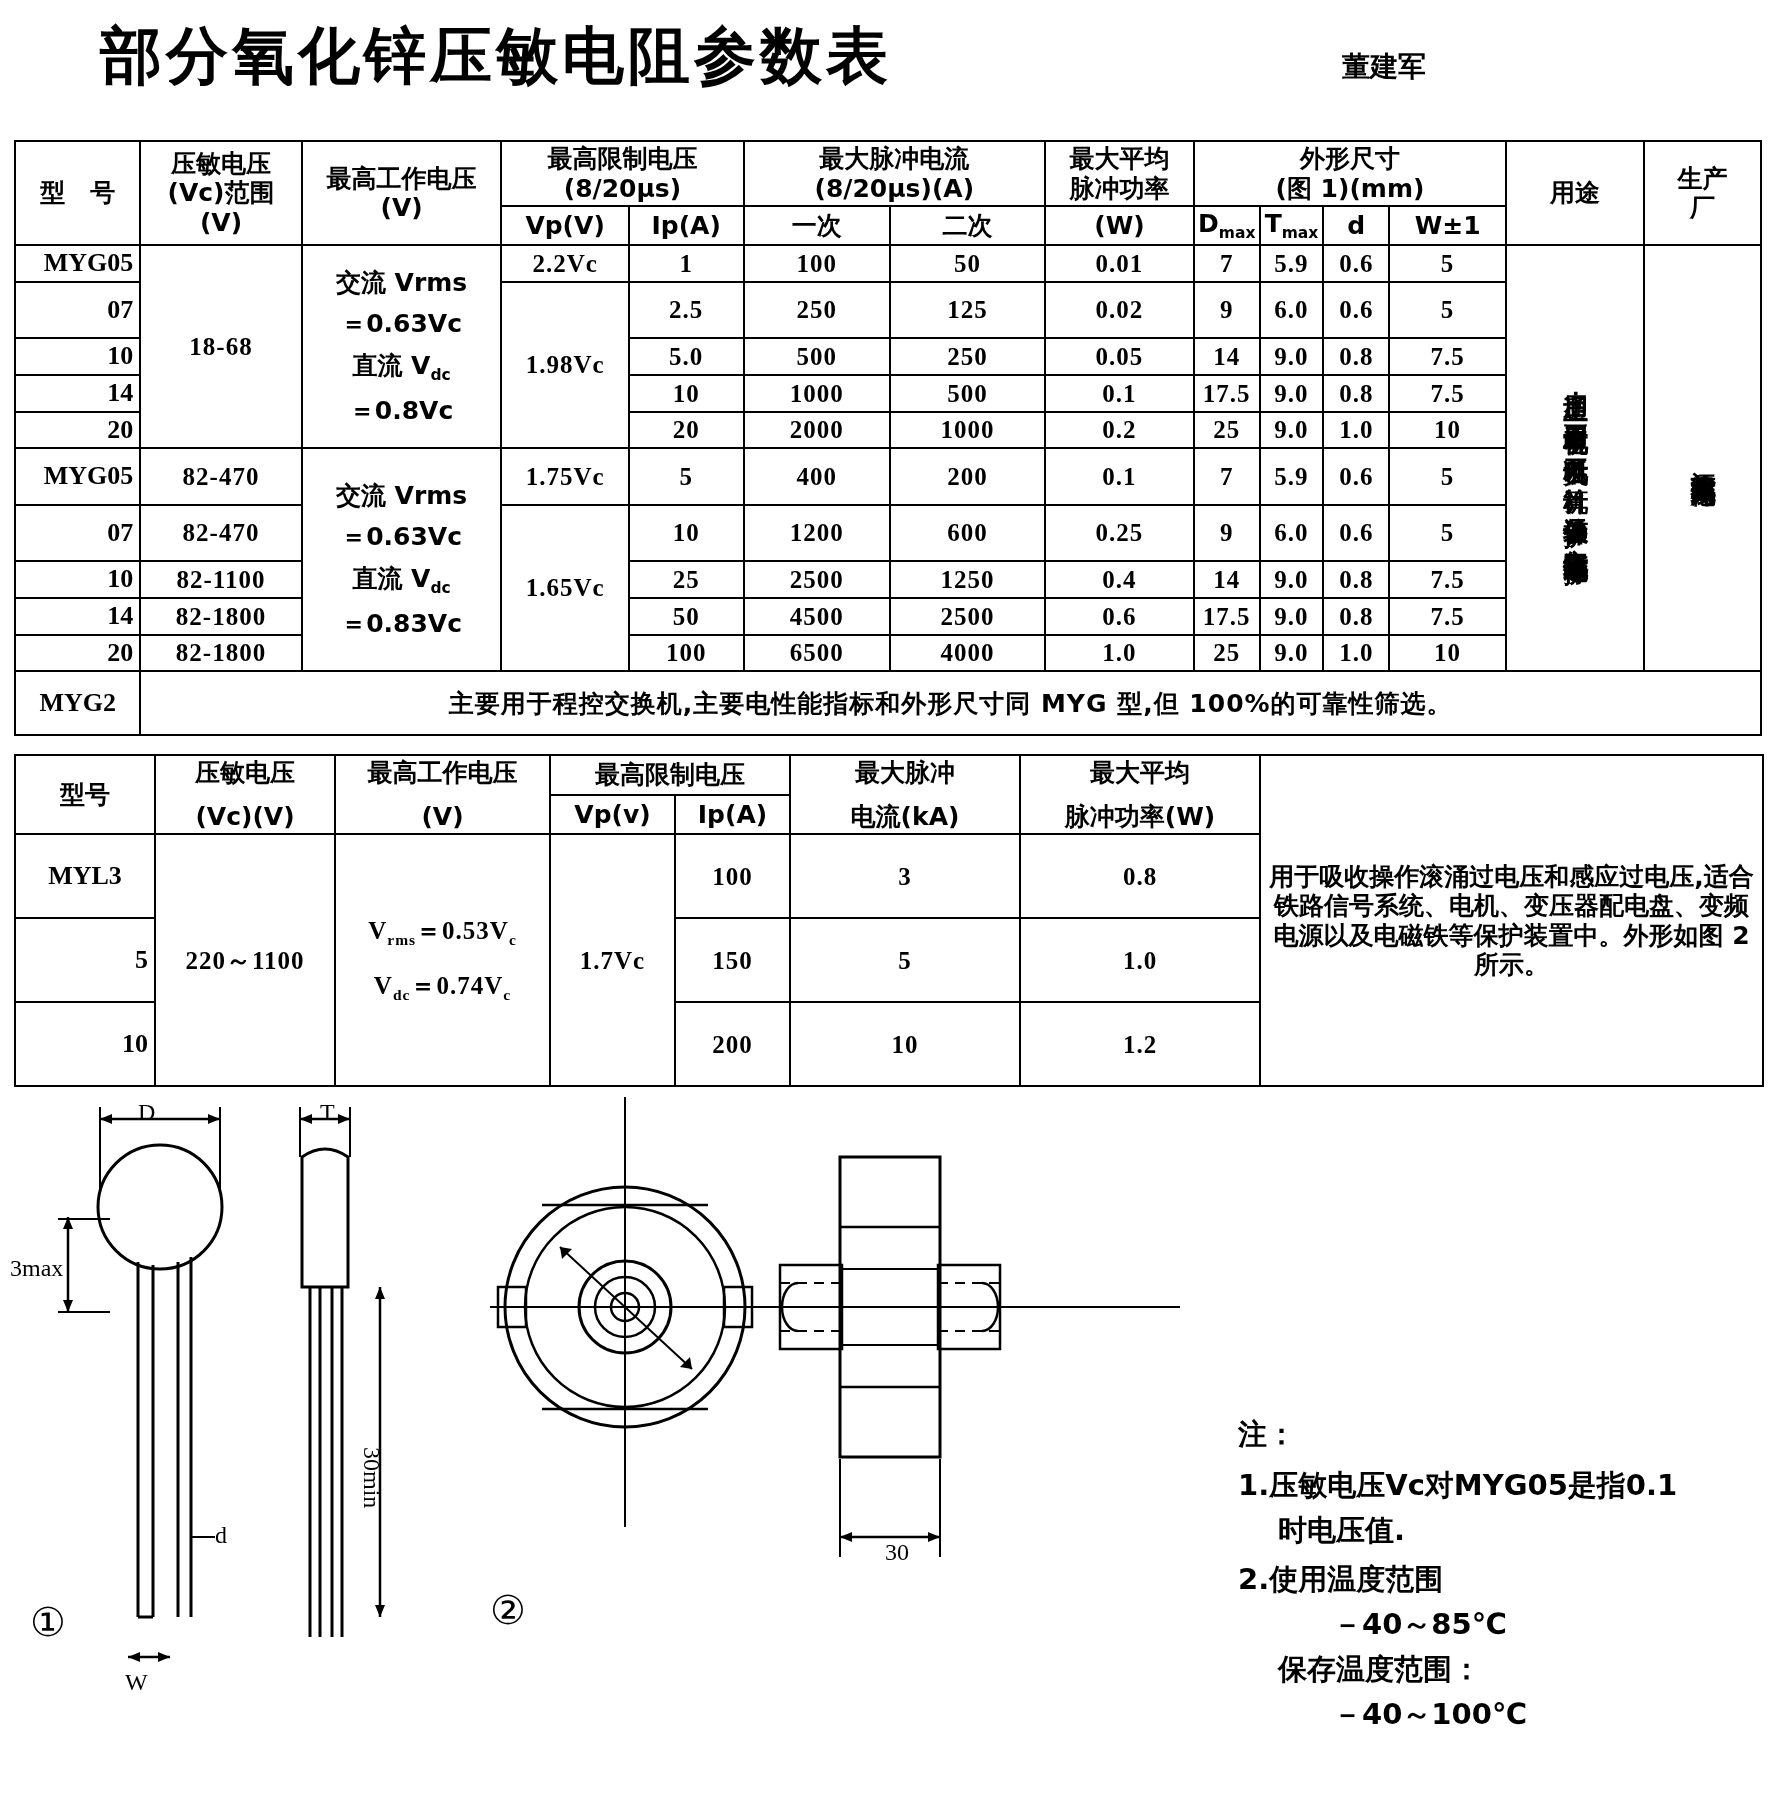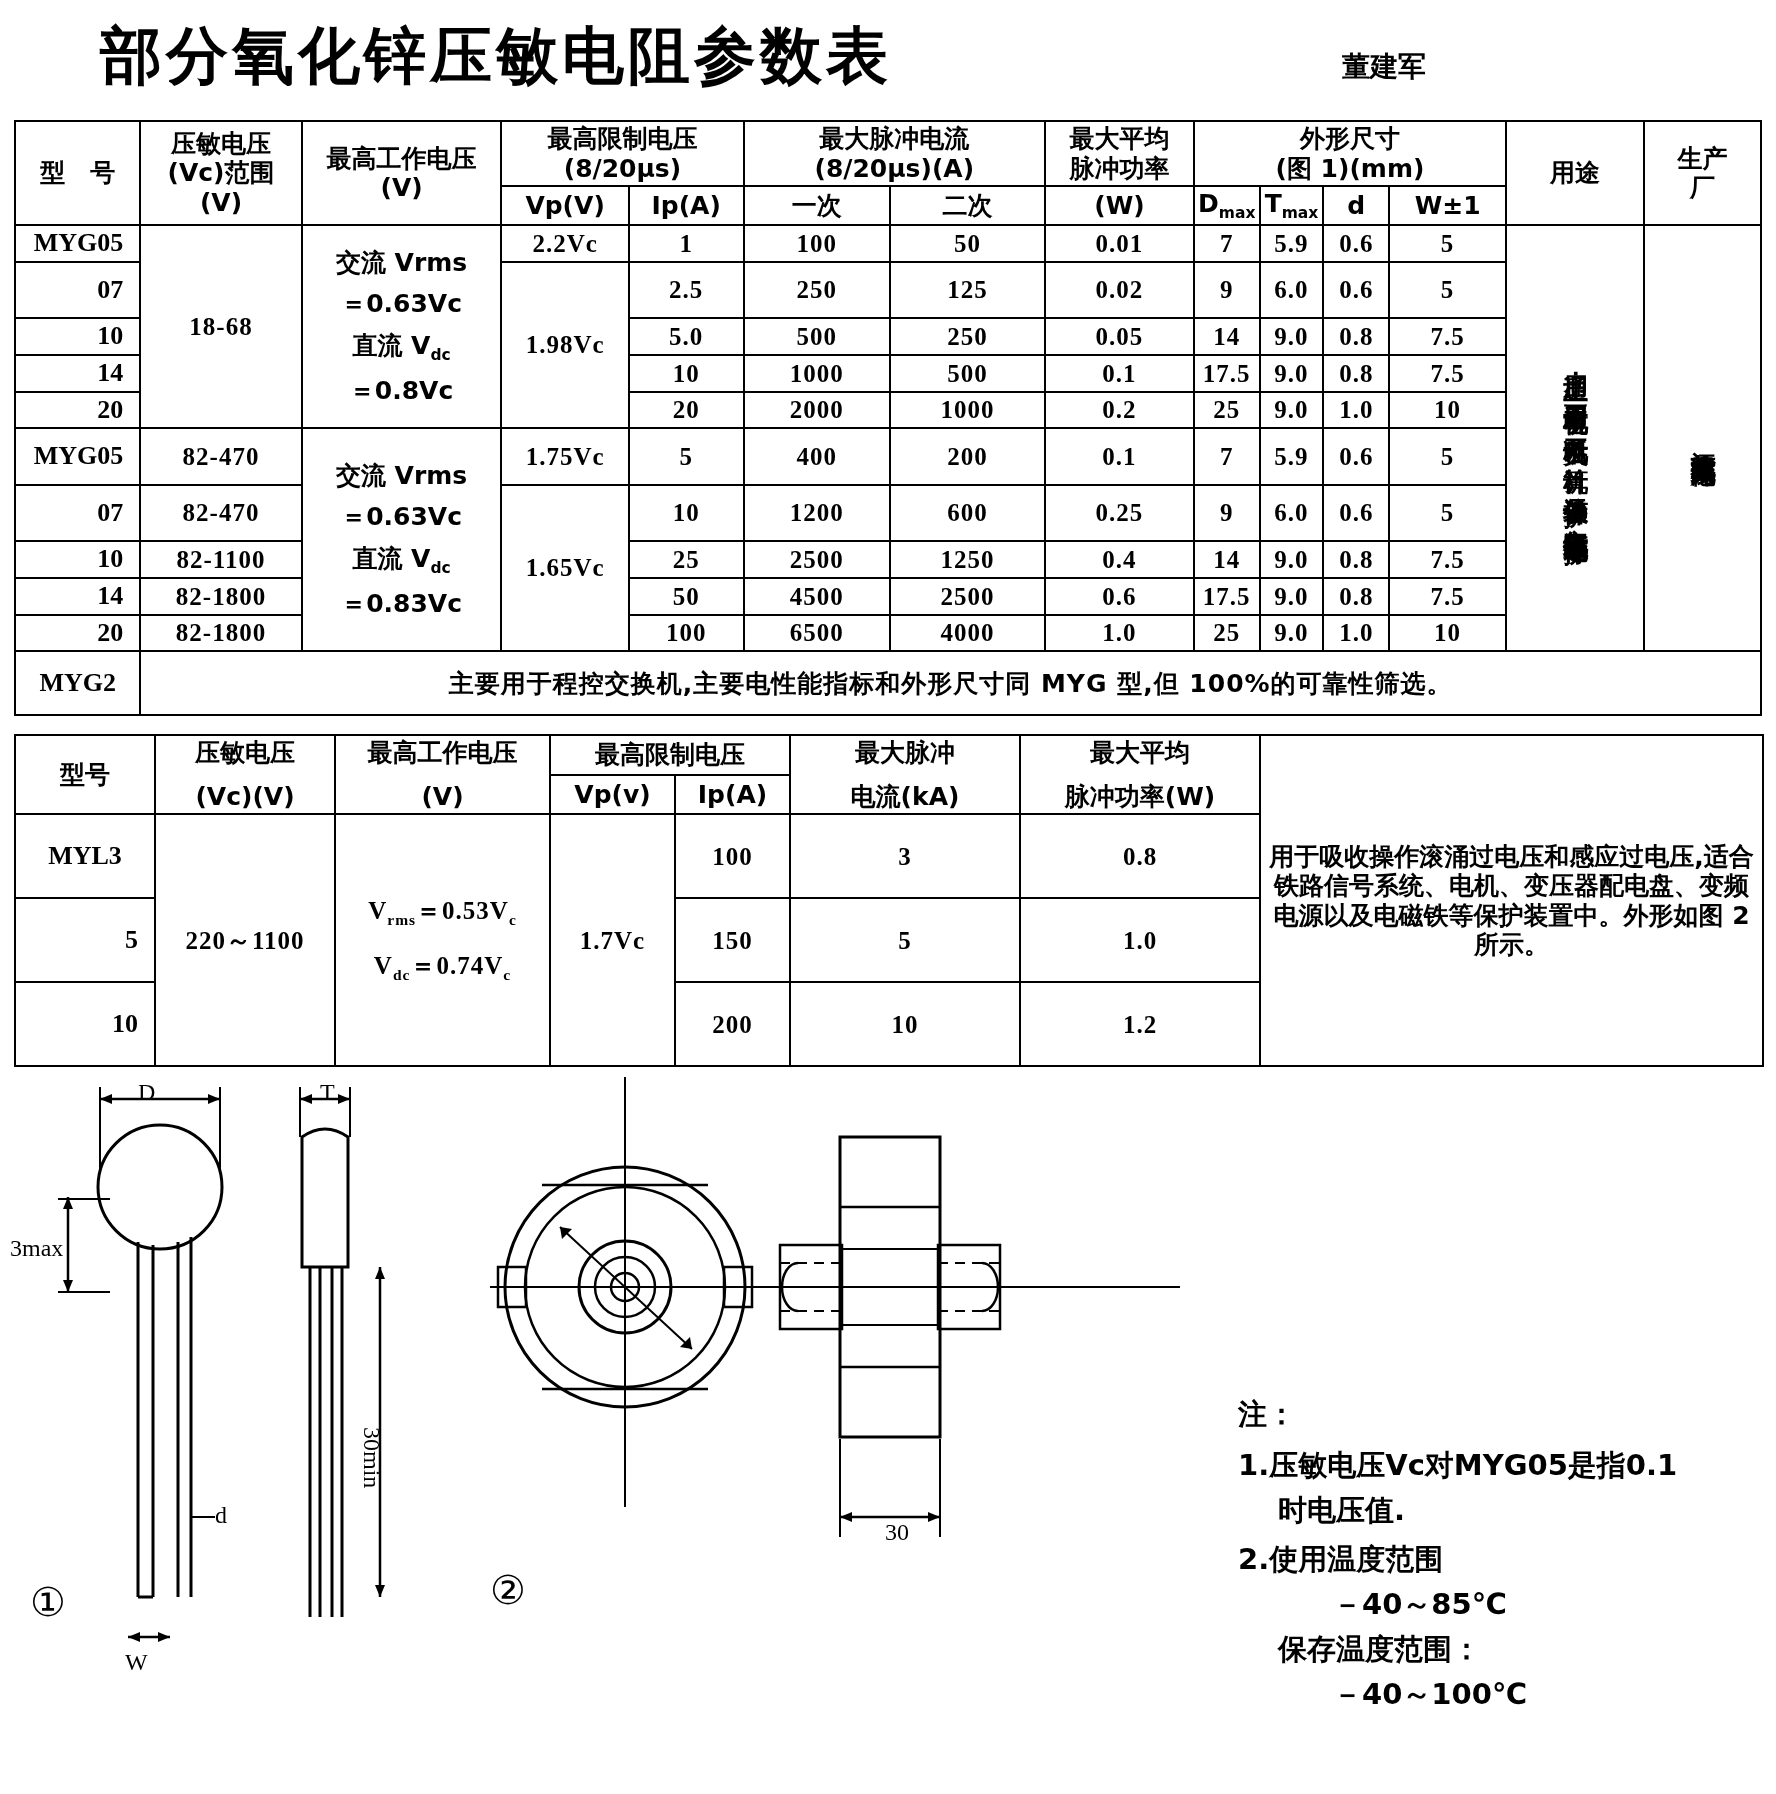--- a/index.html
+++ b/index.html
@@ -6,21 +6,21 @@
   html, body { margin:0; padding:0; }
   body {
     width:1776px; height:1794px;
     background:#fff; color:#000;
     font-family:"Liberation Serif", serif;
     position:relative;
     overflow:hidden;
   }
 
   
-  .title-bar { position:relative; height:120px;text-align:center; }
+  .title-bar { position:relative; height:140px;text-align:center; }
   .doc-title {
     position:absolute; left:100px; top:14px;
     font-size:62px; font-weight:bold;
     letter-spacing:4px;
     font-family:"DejaVu Sans", sans-serif;
   }
   .doc-author {
     position:absolute; right:350px; top:48px;
     font-size:28px; font-weight:bold;
     font-family:"DejaVu Sans", sans-serif;
@@ -34,21 +34,21 @@
     text-align:center;
     vertical-align:middle;
     font-size:25px;
     padding:2px 3px;
     font-weight:bold;
     line-height:1.18;
   }
   .tbl th { font-family:"DejaVu Sans", sans-serif; font-size:25px; }
   .hz { font-family:"DejaVu Sans", sans-serif; }
   .num { font-family:"Liberation Serif", serif; letter-spacing:1px; }
-  td.right { text-align:right; padding-right:16px; }
+  td.right { text-align:right; padding-right:6px; }
   td.modelcell { font-family:"Liberation Serif", serif; font-size:26px; }
   sub { font-size:0.62em; }
 
   .vert {
     writing-mode:vertical-rl;
     text-orientation:upright;
     font-family:"DejaVu Sans", sans-serif;
     font-size:25px;
     line-height:1.05;
     letter-spacing:1px;

